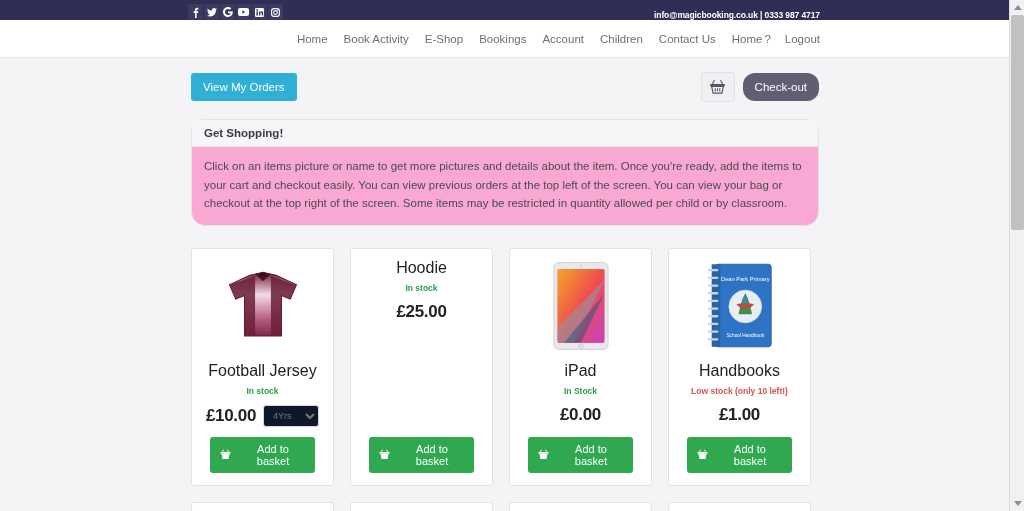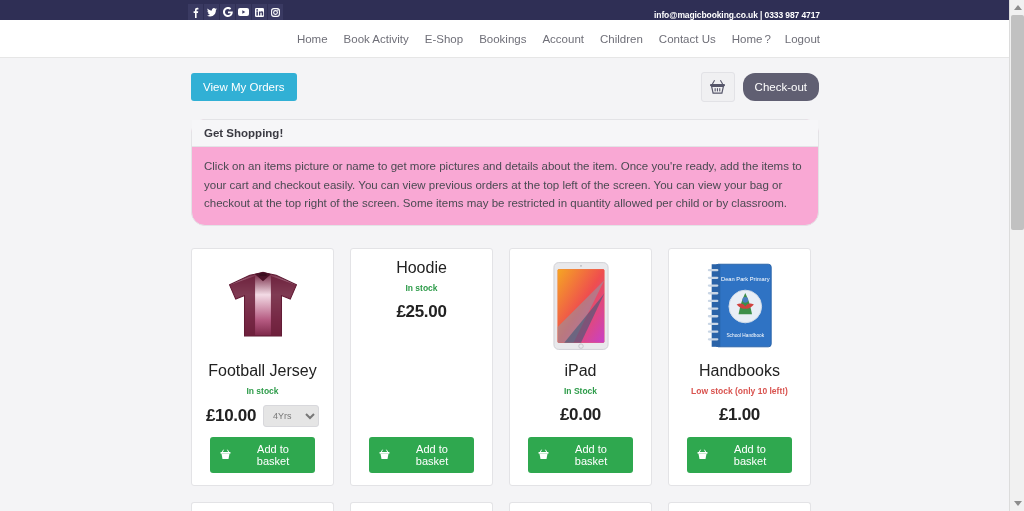--- a/index.html
+++ b/index.html
@@ -233,21 +233,21 @@
     color: #222;
     letter-spacing: -0.3px;
   }
   .size-select {
     font-family: inherit;
     font-size: 9px;
     color: #777;
     padding: 3px 2px 3px 5px;
     border: 1px solid #d8d8dc;
     border-radius: 3px;
-    background: #e5e5e5;
+    background: #0f172a;
     width: 56px;
     height: 22px;
     cursor: pointer;
   }
   .btn-basket {
     background: #2fa84f;
     color: #ffffff;
     border: none;
     border-radius: 3px;
     font-size: 11px;

